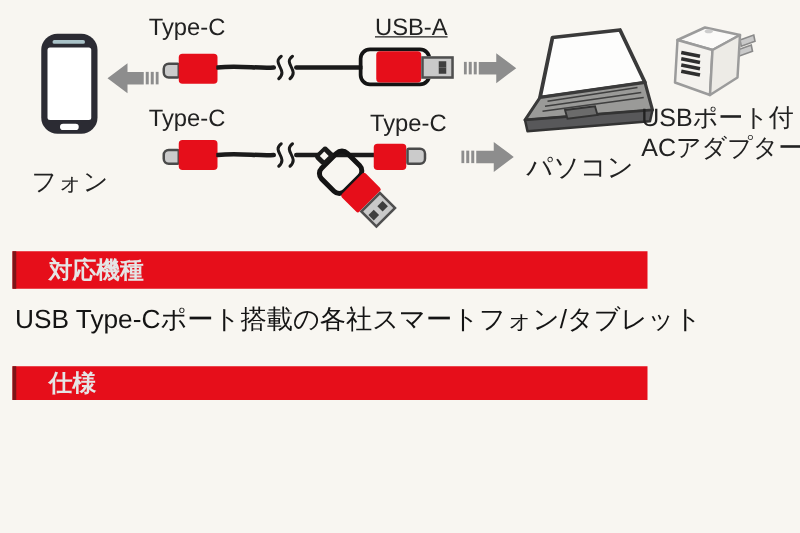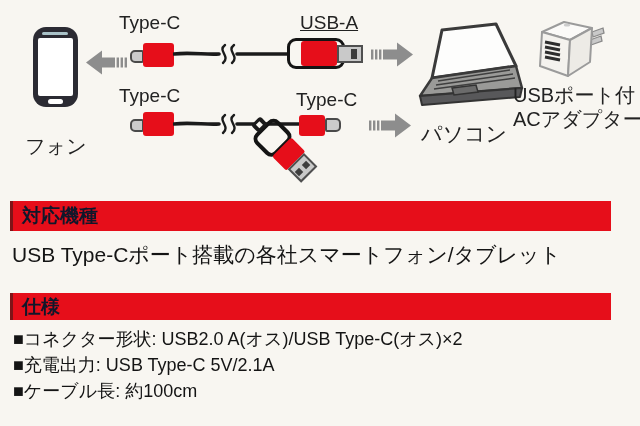--- a/index.html
+++ b/index.html
@@ -40,24 +40,24 @@
   .dangle .strap{width:13px;height:11px;background:#1a1a1a;border-radius:3px;position:relative;}
   .dangle .strap::after{content:"";position:absolute;left:4px;top:3px;width:5px;height:5px;background:#f8f6f1;}
   .dangle .shell{width:33px;height:30px;border:4px solid #141414;border-radius:8px;
     background:transparent;box-sizing:border-box;margin-top:-2px;}
   .dangle .dbody{width:27px;height:20px;background:#e60e1a;border-radius:2px;margin-top:-2px;}
   .dangle .dtip{width:23px;height:19px;background:#c9c9c9;border:2px solid #4f4f4f;box-sizing:border-box;
     display:flex;justify-content:center;align-items:center;gap:4px;}
   .dangle .dhole{width:6px;height:6px;background:#3e3e3e;}
 
   
-  .bar{position:absolute;left:10px;width:601px;background:#e60e1a;
+  .bar{position:absolute;left:10px;width:508px;background:#e60e1a;
     border-left:3px solid #7e1418;box-sizing:border-box;
-    color:#0f172a;font-weight:bold;font-size:19px;
-    display:flex;align-items:center;padding-left:9px;}
+    color:#e5e5e5;font-weight:bold;font-size:19px;
+    display:flex;align-items:center;padding-left:26px;}
   .compat-body{position:absolute;left:12px;top:241px;font-size:21px;color:#141414;white-space:nowrap;}
   .spec-list{position:absolute;left:13px;top:326px;list-style:none;margin:0;padding:0;}
   .spec-list li{font-size:18px;line-height:26px;color:#141414;white-space:nowrap;}
 </style>
 </head>
 <body>
 
 <div class="page">
 
   <div class="abs" style="left:0;top:0;width:640px;height:200px;">
@@ -171,19 +171,14 @@
   </div>
 
   <div class="bar" style="top:201px;height:30px;">
     <span>対応機種</span>
   </div>
   <div class="compat-body">USB Type-Cポート搭載の各社スマートフォン/タブレット</div>
 
   <div class="bar" style="top:293px;height:27px;text-align:right;">
     <span>仕様</span>
   </div>
-  <ul class="spec-list">
-    <li>■コネクター形状: USB2.0 A(オス)/USB Type-C(オス)×2</li>
-    <li>■充電出力: USB Type-C 5V/2.1A</li>
-    <li>■ケーブル長: 約100cm</li>
-  </ul>
 
 </div>
 
 </body></html>

